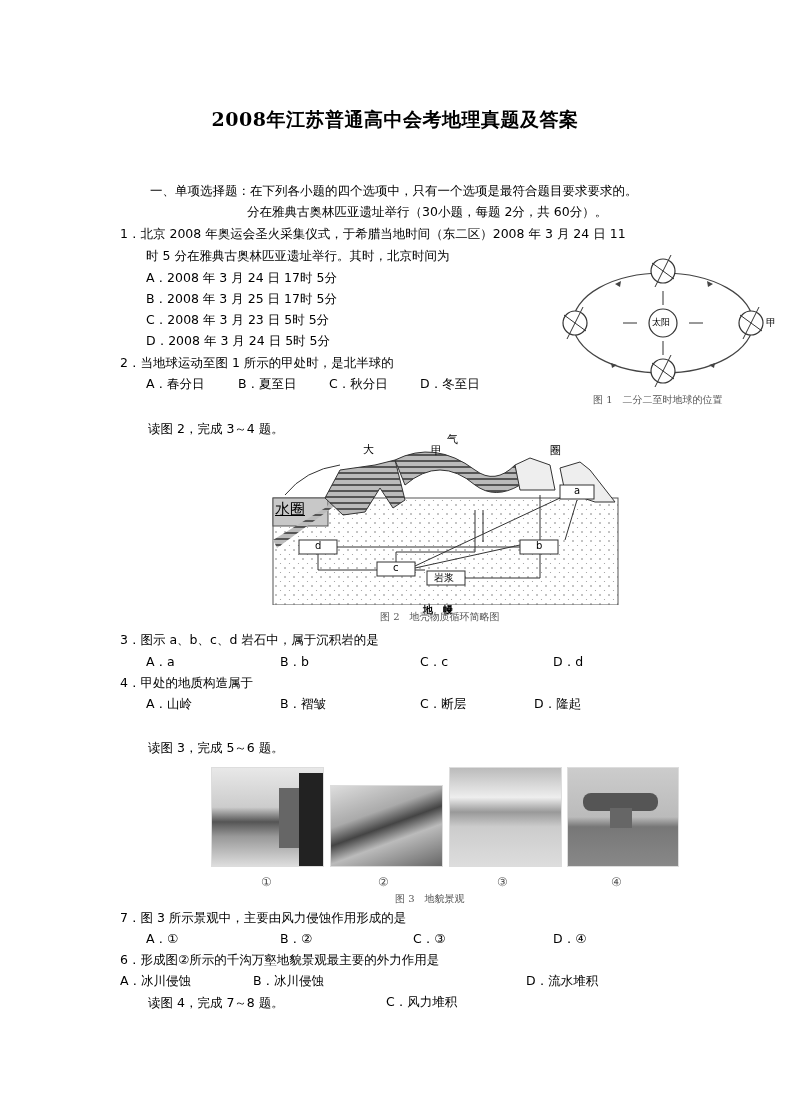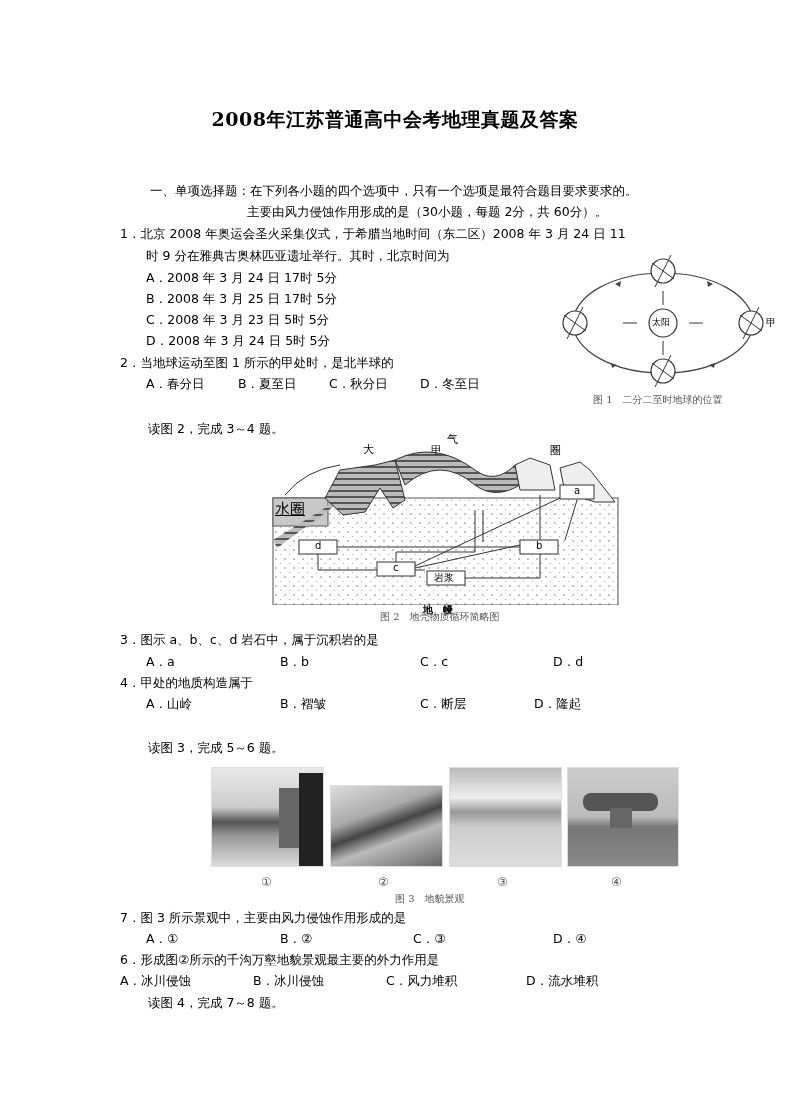--- a/index.html
+++ b/index.html
@@ -11,24 +11,24 @@
   .cap { font-family: "DejaVu Serif", "Liberation Serif", serif; font-size: 10px; color: #555; }
   .fig { position: absolute; }
   .photo { position: absolute; top: 767px; height: 98px; border: 1px solid #ddd; overflow: hidden; }
 </style>
 </head>
 <body>
 
 <div class="abs title">2008年江苏普通高中会考地理真题及答案</div>
 
 <div class="abs t" style="top:183px; left:150px;">一、单项选择题：在下列各小题的四个选项中，只有一个选项是最符合题目要求要求的。</div>
-<div class="abs t" style="top:204px; left:247px;">主要由风力侵蚀作用形成的是（30小题，每题 2分，共 60分）。</div>
+<div class="abs t" style="top:204px; left:247px;">分在雅典古奥林匹亚遗址举行（30小题，每题 2分，共 60分）。</div>
 
 <div class="abs t" style="top:226px; left:120px;">1．北京 2008 年奥运会圣火采集仪式，于希腊当地时间（东二区）2008 年 3 月 24 日 11</div>
-<div class="abs t" style="top:248px; left:146px;">时 9 分在雅典古奥林匹亚遗址举行。其时，北京时间为</div>
+<div class="abs t" style="top:248px; left:146px;">时 5 分在雅典古奥林匹亚遗址举行。其时，北京时间为</div>
 <div class="abs t" style="top:270px; left:146px;">A．2008 年 3 月 24 日 17时 5分</div>
 <div class="abs t" style="top:291px; left:146px;">B．2008 年 3 月 25 日 17时 5分</div>
 <div class="abs t" style="top:312px; left:146px;">C．2008 年 3 月 23 日 5时 5分</div>
 <div class="abs t" style="top:333px; left:146px;">D．2008 年 3 月 24 日 5时 5分</div>
 
 <div class="abs t" style="top:355px; left:120px;">2．当地球运动至图 1 所示的甲处时，是北半球的</div>
 <div class="abs t" style="top:376px; left:146px;">A．春分日</div>
 <div class="abs t" style="top:376px; left:238px;">B．夏至日</div>
 <div class="abs t" style="top:376px; left:329px;">C．秋分日</div>
 <div class="abs t" style="top:376px; left:420px;">D．冬至日</div>
@@ -161,16 +161,16 @@
 
 <div class="abs t" style="top:910px; left:120px;">7．图 3 所示景观中，主要由风力侵蚀作用形成的是</div>
 <div class="abs t" style="top:931px; left:146px;">A．①</div>
 <div class="abs t" style="top:931px; left:280px;">B．②</div>
 <div class="abs t" style="top:931px; left:413px;">C．③</div>
 <div class="abs t" style="top:931px; left:553px;">D．④</div>
 
 <div class="abs t" style="top:952px; left:120px;">6．形成图②所示的千沟万壑地貌景观最主要的外力作用是</div>
 <div class="abs t" style="top:973px; left:120px;">A．冰川侵蚀</div>
 <div class="abs t" style="top:973px; left:253px;">B．冰川侵蚀</div>
-<div class="abs t" style="top:973px; left:386px;">C．风力堆积</div>
+<div class="abs t" style="top:994px; left:386px;">C．风力堆积</div>
 <div class="abs t" style="top:973px; left:526px;">D．流水堆积</div>
 
 <div class="abs t" style="top:995px; left:148px;">读图 4，完成 7～8 题。</div>
 
 </body></html>

